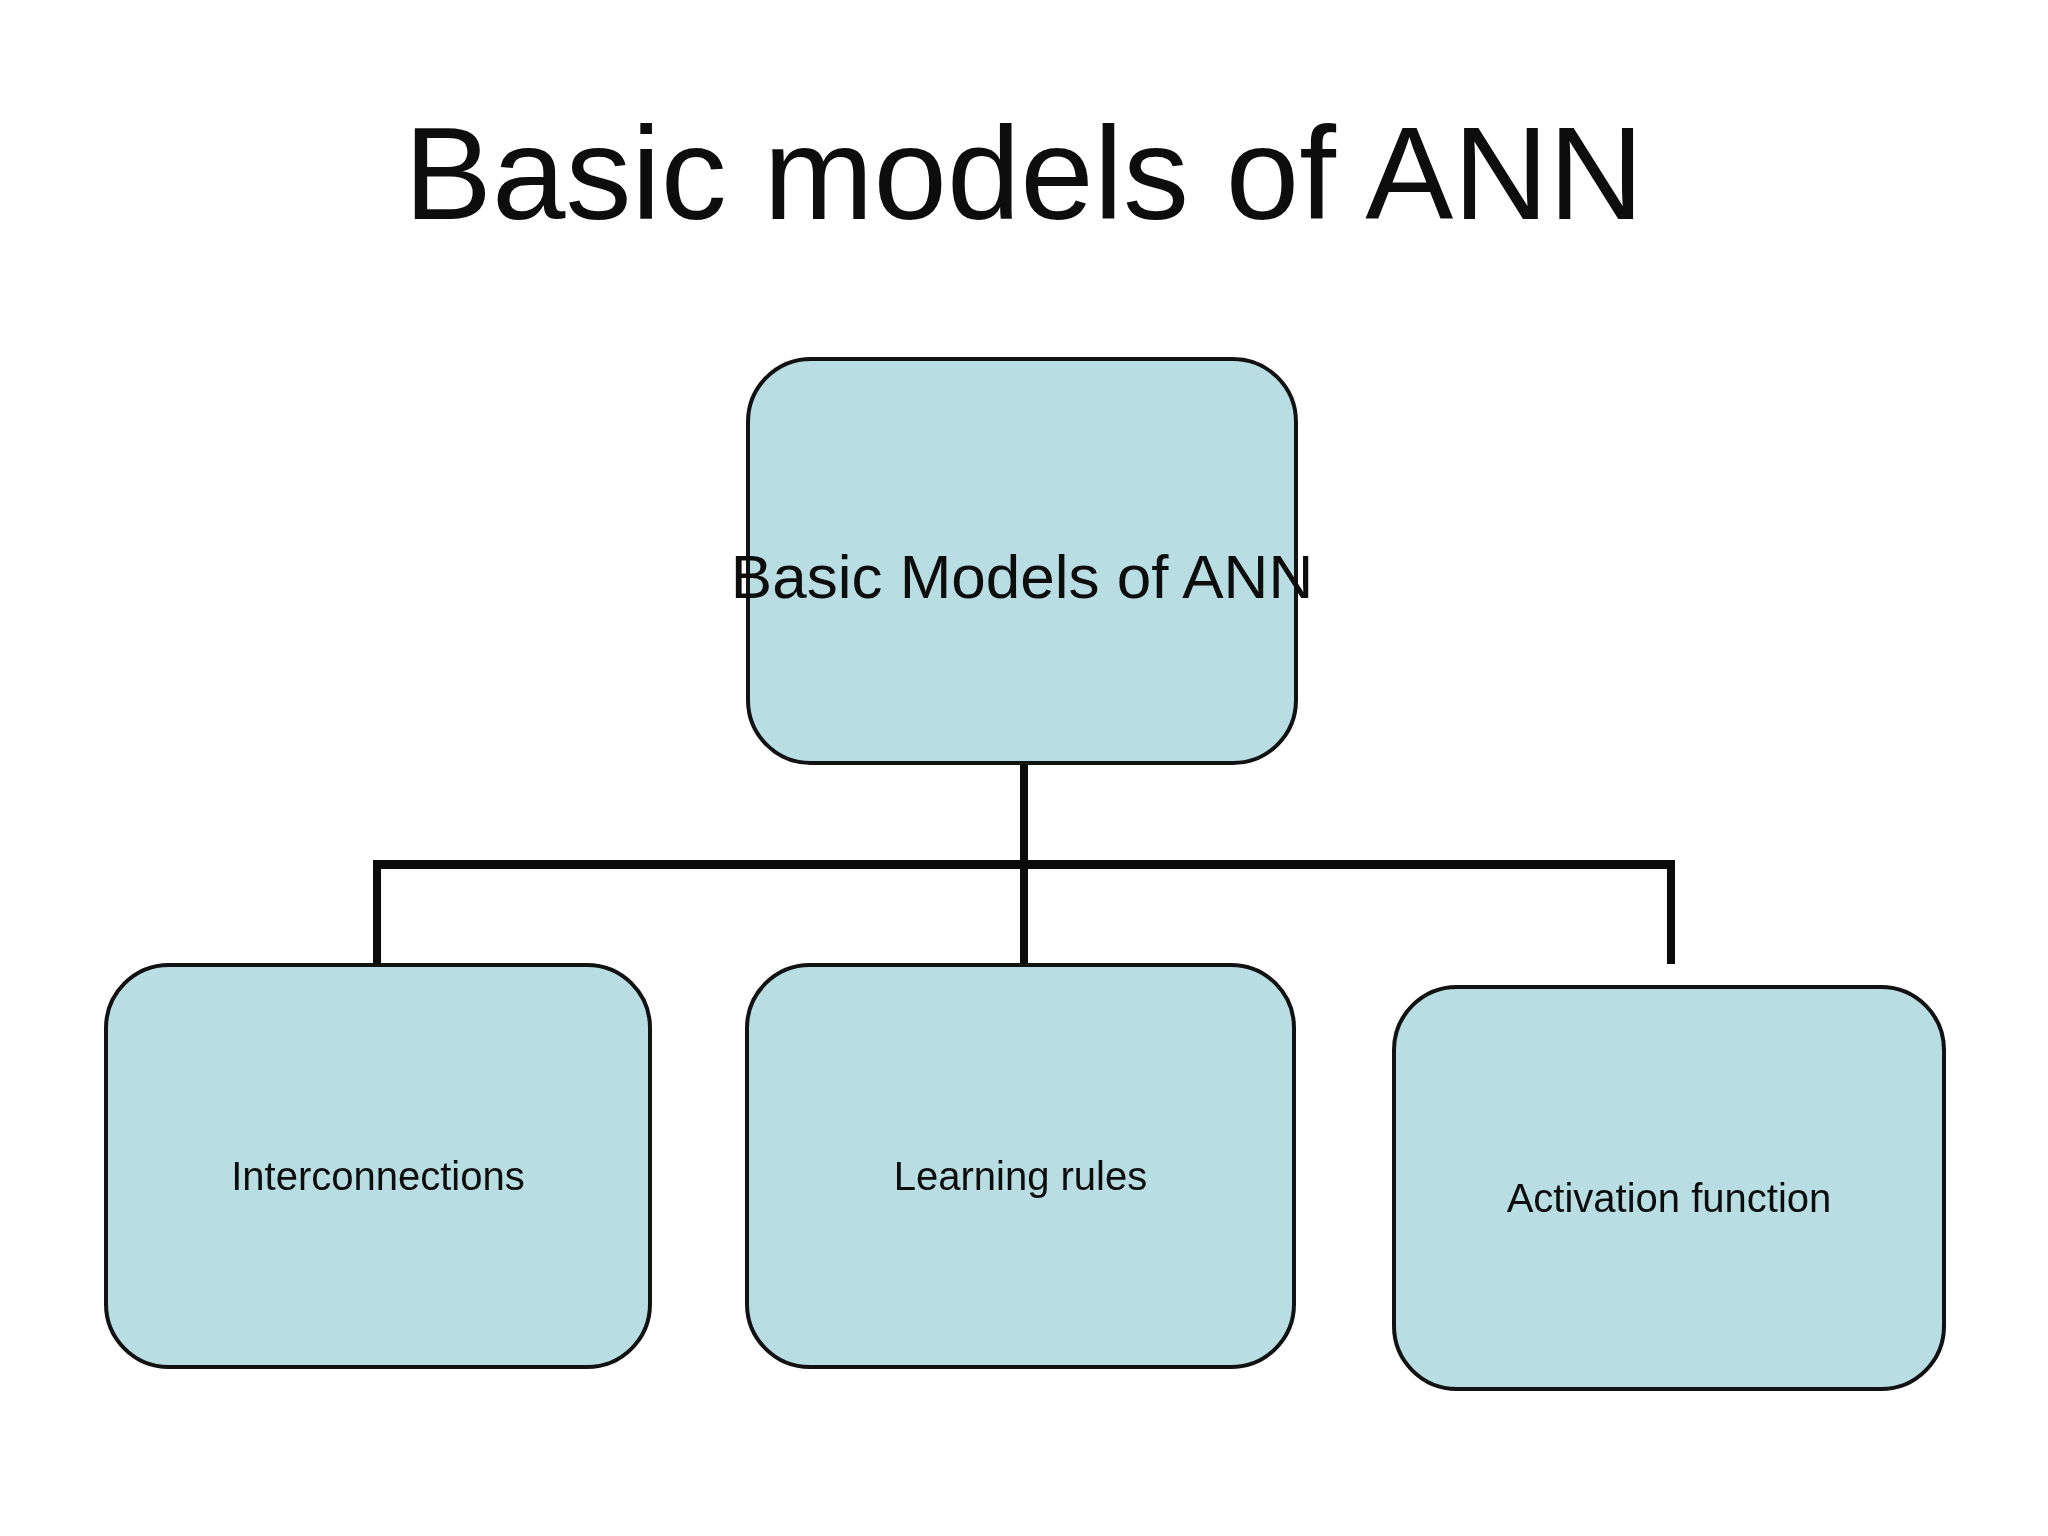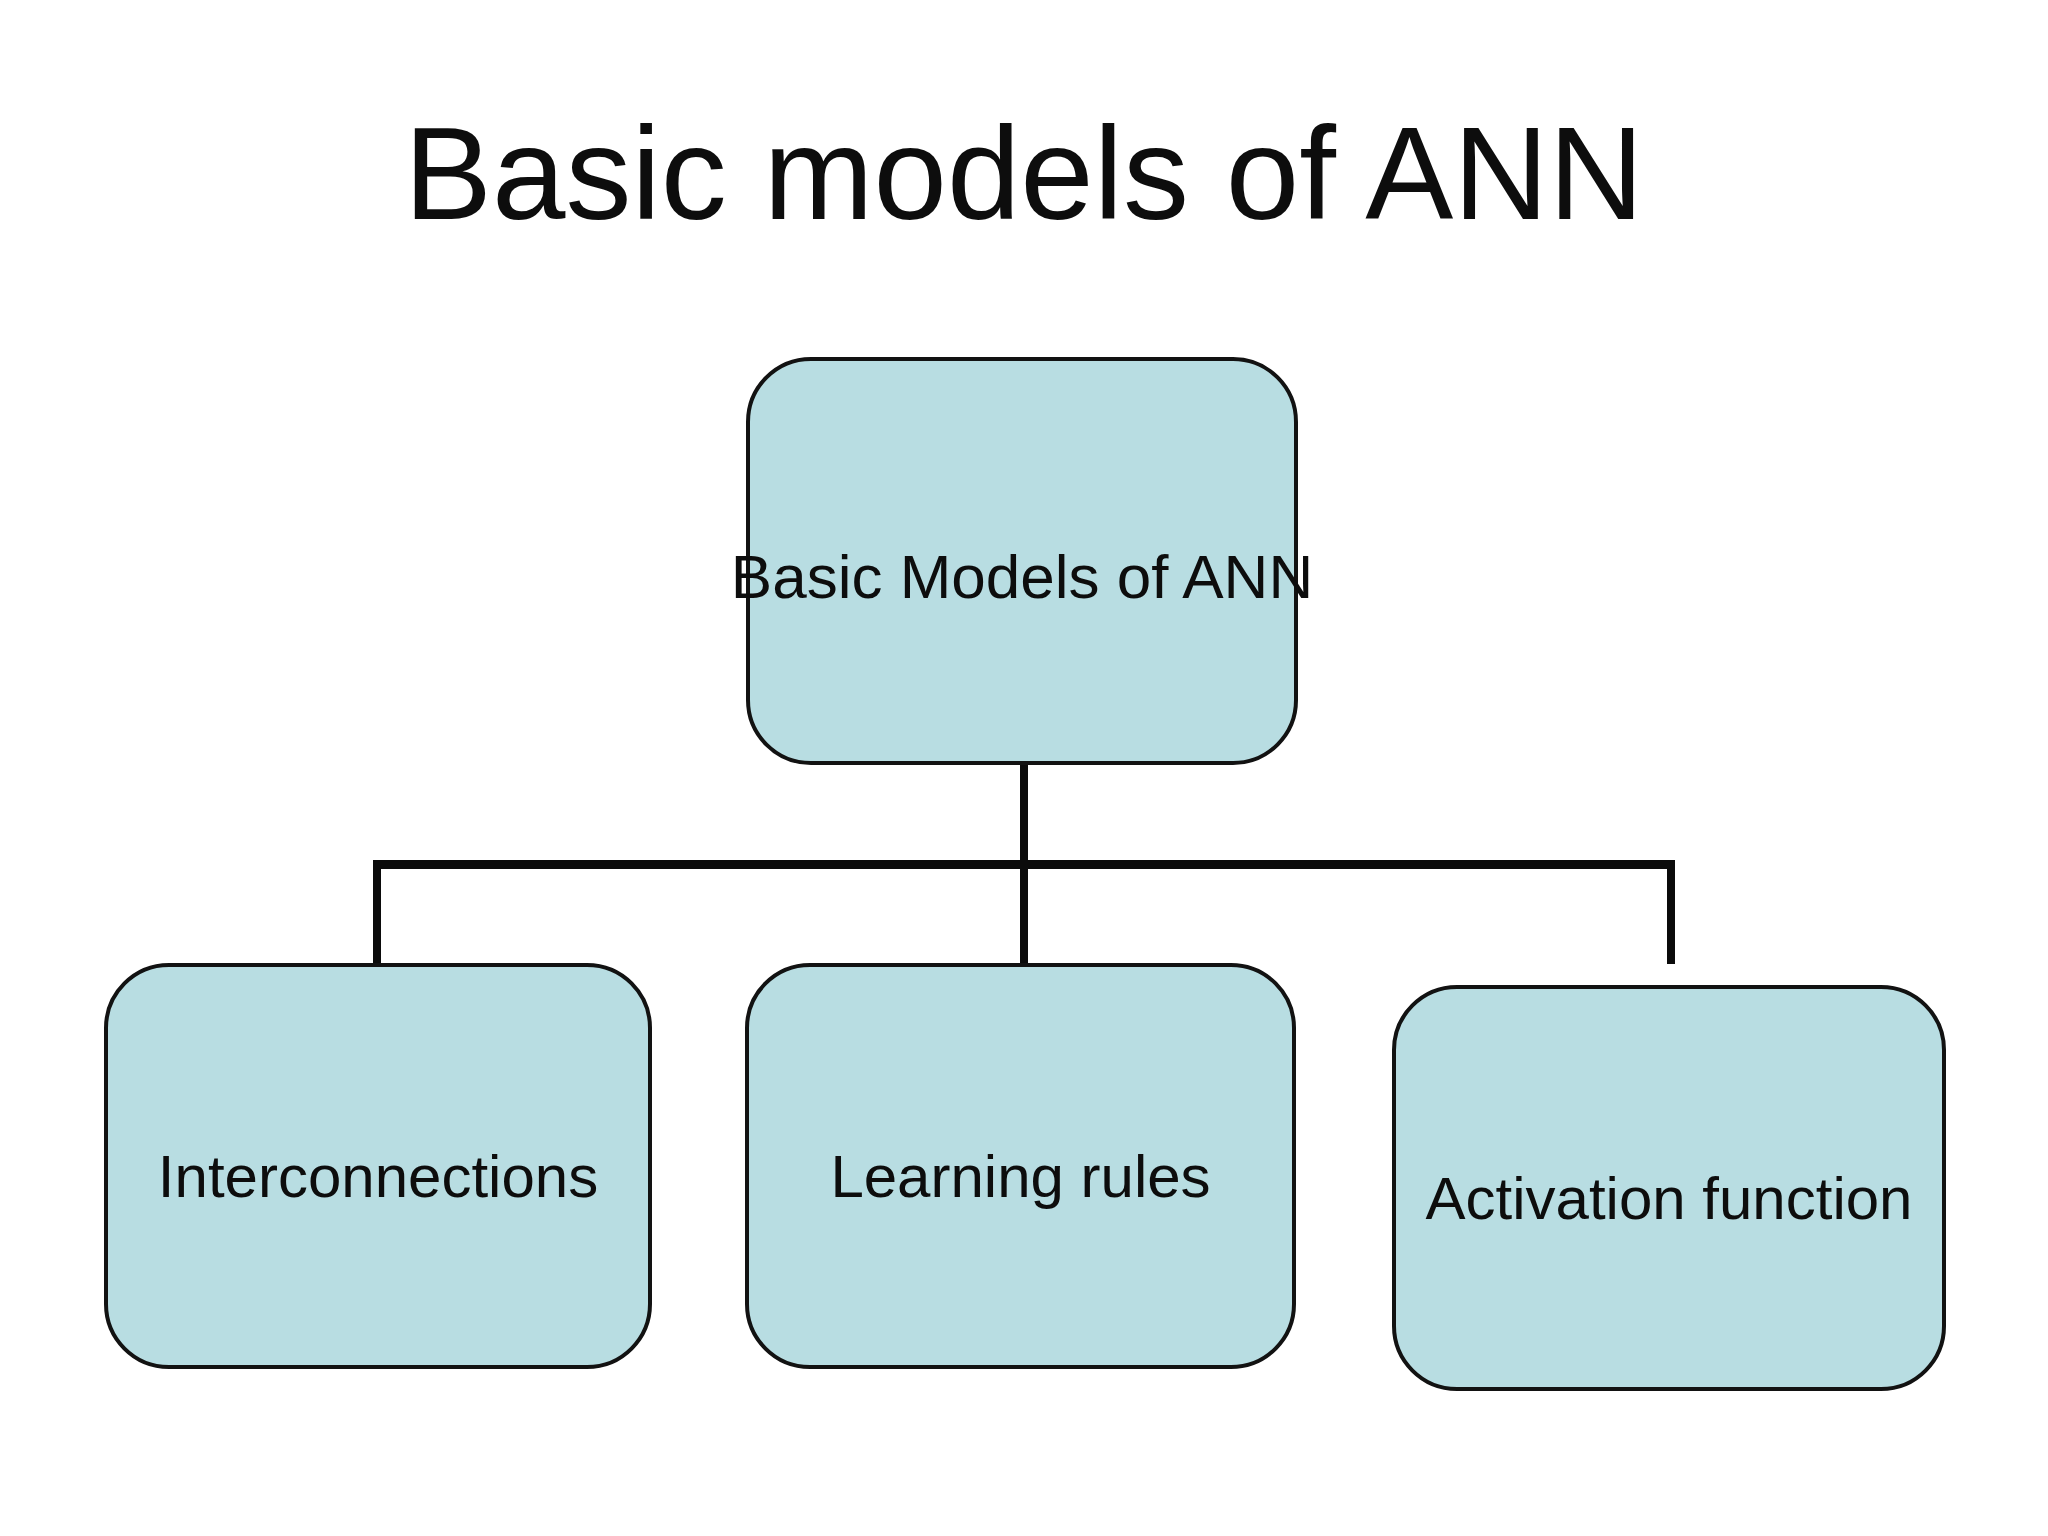--- a/index.html
+++ b/index.html
@@ -32,21 +32,21 @@
     position: absolute;
     box-sizing: border-box;
     background: var(--node-fill, #b8dde2);
     border: 4px solid var(--node-border, #121212);
     border-radius: 65px;
     display: flex;
     align-items: center;
     justify-content: center;
   }
   .node-label {
-    font-size: 60px;
+    font-size: 40px;
     line-height: 1.15;
     white-space: nowrap;
     transform: translateY(10px);
   }
   #node-root {
     left: 746px;
     top: 357px;
     width: 552px;
     height: 408px;
   }

